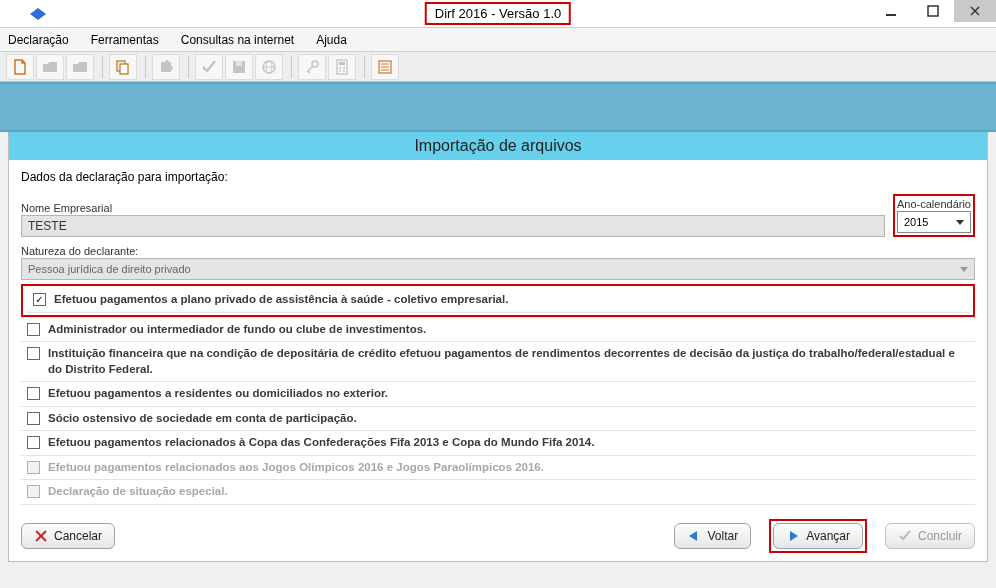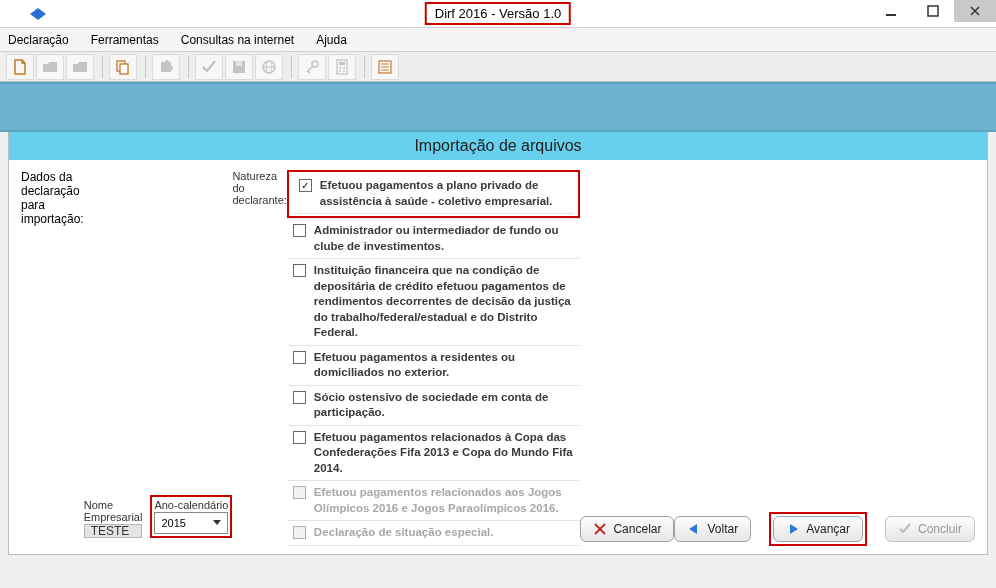--- a/index.html
+++ b/index.html
@@ -27,27 +27,27 @@
   .tool-btn.enabled svg { opacity: 1; }
   .tool-sep { width: 1px; height: 22px; background: #c8c8c8; margin: 0 6px; }
 
   
   .blue-strip { height: 50px; background: #6db3d0; border-top: 2px solid #5aa3c3; border-bottom: 2px solid #5aa3c3; }
 
   
   .main-wrap { flex: 0 0 auto; padding: 0 8px; }
   .panel { background: #fff; border: 1px solid #bcbcbc; border-top: none; }
   .panel-header { height: 28px; background: #66d0ed; display: flex; align-items: center; justify-content: center; font-size: 16px; color: #222; }
-  .panel-body { padding: 10px 12px 8px; display: flex; flex-direction: row; min-height: 380px; position: relative; }
+  .panel-body { padding: 10px 12px 8px; display: flex; flex-direction: column; min-height: 380px; position: relative; }
 
   .section-title { font-size: 12px; margin-bottom: 10px; }
   .row { display: flex; gap: 8px; align-items: flex-end; margin-bottom: 8px; }
   .field { display: flex; flex-direction: column; }
   .field-label { font-size: 11px; color: #333; margin-bottom: 1px; }
-  .text-input { height: 14px; background: #e4e4e4; border: 1px solid #b5b5b5; padding: 0 6px; font-size: 12px; color: #333; display: flex; align-items: center; }
+  .text-input { height: 22px; background: #e4e4e4; border: 1px solid #b5b5b5; padding: 0 6px; font-size: 12px; color: #333; display: flex; align-items: center; }
   .select-input { height: 22px; background: #fff; border: 1px solid #888; padding: 0 6px; font-size: 11px; display: flex; align-items: center; justify-content: space-between; }
   .select-input.readonly { background: #e4e4e4; color: #666; border: 1px solid #b5b5b5; }
   .caret { width: 0; height: 0; border-left: 4px solid transparent; border-right: 4px solid transparent; border-top: 5px solid #333; }
   .select-input.readonly .caret { border-top-color: #999; }
 
   .highlight-red { border: 2px solid #c00; padding: 1px; }
   .highlight-red.inner-pad { padding: 2px 2px; }
 
   
   .check-list { margin-top: 2px; }
@@ -206,20 +206,24 @@
             <div class="select-input">
               <span>2015</span>
               <span class="caret"></span>
             </div>
           </div>
         </div>
       </div>
 
       <div class="field" style="margin-bottom:4px;">
         <div class="field-label">Natureza do declarante:</div>
+        <div class="select-input readonly">
+          <span>Pessoa jurídica de direito privado</span>
+          <span class="caret"></span>
+        </div>
       </div>
 
       <div class="check-list">
 
         <div class="row-highlight">
           <div class="check-row" style="border-top:none;">
             <div class="chk checked"></div>
             <div class="check-label">Efetuou pagamentos a plano privado de assistência à saúde - coletivo empresarial.</div>
           </div>
         </div>

